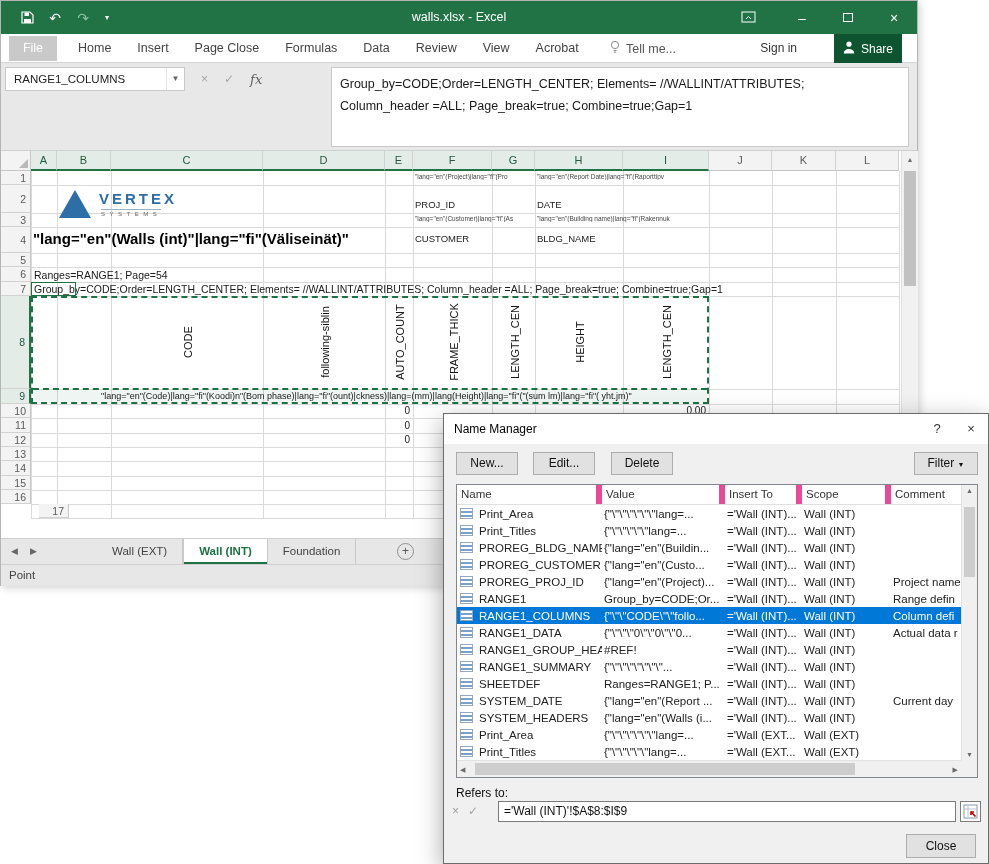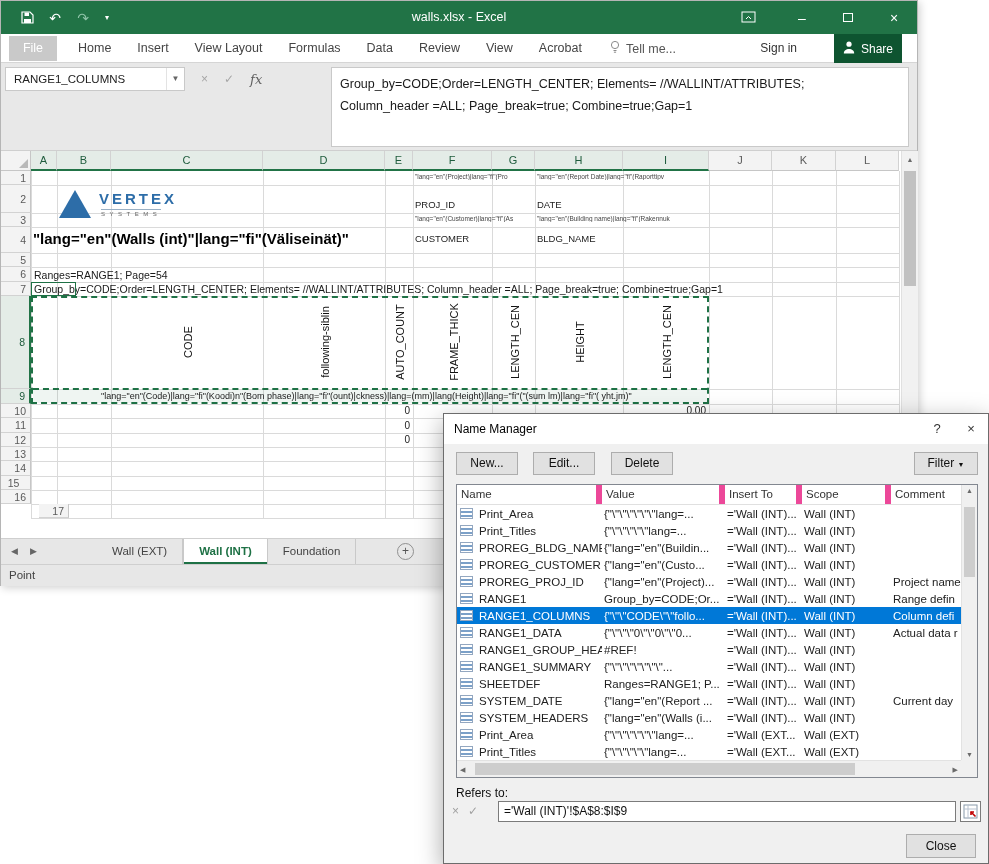--- a/index.html
+++ b/index.html
@@ -133,21 +133,21 @@
           </div>
         <div class="wbtnx">×</div>
       </div>
     </div>
 
     <div class="tabrow"></div>
     <div class="filetab">File</div>
     <div class="rtabs" id="rtabs">
         <div class="rtab">Home</div>
         <div class="rtab">Insert</div>
-        <div class="rtab">View Layout</div>
+        <div class="rtab">Page Close</div>
         <div class="rtab">Formulas</div>
         <div class="rtab">Data</div>
         <div class="rtab">Review</div>
         <div class="rtab">View</div>
         <div class="rtab">Acrobat</div>
       </div>
     <div class="tellmeabs">
       <span><svg width="12" height="14" viewBox="0 0 12 14">
             <circle cx="6" cy="5" r="3.6" fill="none" stroke="#8a8a8a"></circle>
             <path d="M4.5 10.5 h3 M4.9 12.2 h2.2" stroke="#8a8a8a" fill="none"></path>
@@ -201,21 +201,21 @@
         <div class="rowh" style="top: 252px; height: 14px; line-height: 14px;">5</div>
         <div class="rowh" style="top: 266px; height: 15px; line-height: 15px;">6</div>
         <div class="rowh" style="top: 281px; height: 14px; line-height: 14px;">7</div>
         <div class="rowh sel" style="top: 295px; height: 93px; line-height: 93px;">8</div>
         <div class="rowh sel" style="top: 388px; height: 15px; line-height: 15px;">9</div>
         <div class="rowh" style="top: 403px; height: 14px; line-height: 14px;">10</div>
         <div class="rowh" style="top: 417px; height: 15px; line-height: 15px;">11</div>
         <div class="rowh" style="top: 432px; height: 14px; line-height: 14px;">12</div>
         <div class="rowh" style="top: 446px; height: 14px; line-height: 14px; text-align: right;">13</div>
         <div class="rowh" style="top: 460px; height: 15px; line-height: 15px;">14</div>
-        <div class="rowh" style="top: 475px; height: 14px; line-height: 14px; text-align: center;">15</div>
+        <div class="rowh" style="top: 475px; height: 14px; line-height: 14px;">15</div>
         <div class="rowh" style="top: 489px; height: 14px; line-height: 14px;">16</div>
         <div class="rowh" style="top: 503px; height: 14px; line-height: 14px; margin-left: 38px;">17</div>
       </div>
     <div id="gridlines">
         <div class="vline" style="left: 30px;"></div>
         <div class="vline" style="left: 56px;"></div>
         <div class="vline" style="left: 110px;"></div>
         <div class="vline" style="left: 262px;"></div>
         <div class="vline" style="left: 384px;"></div>
         <div class="vline" style="left: 412px;"></div>

